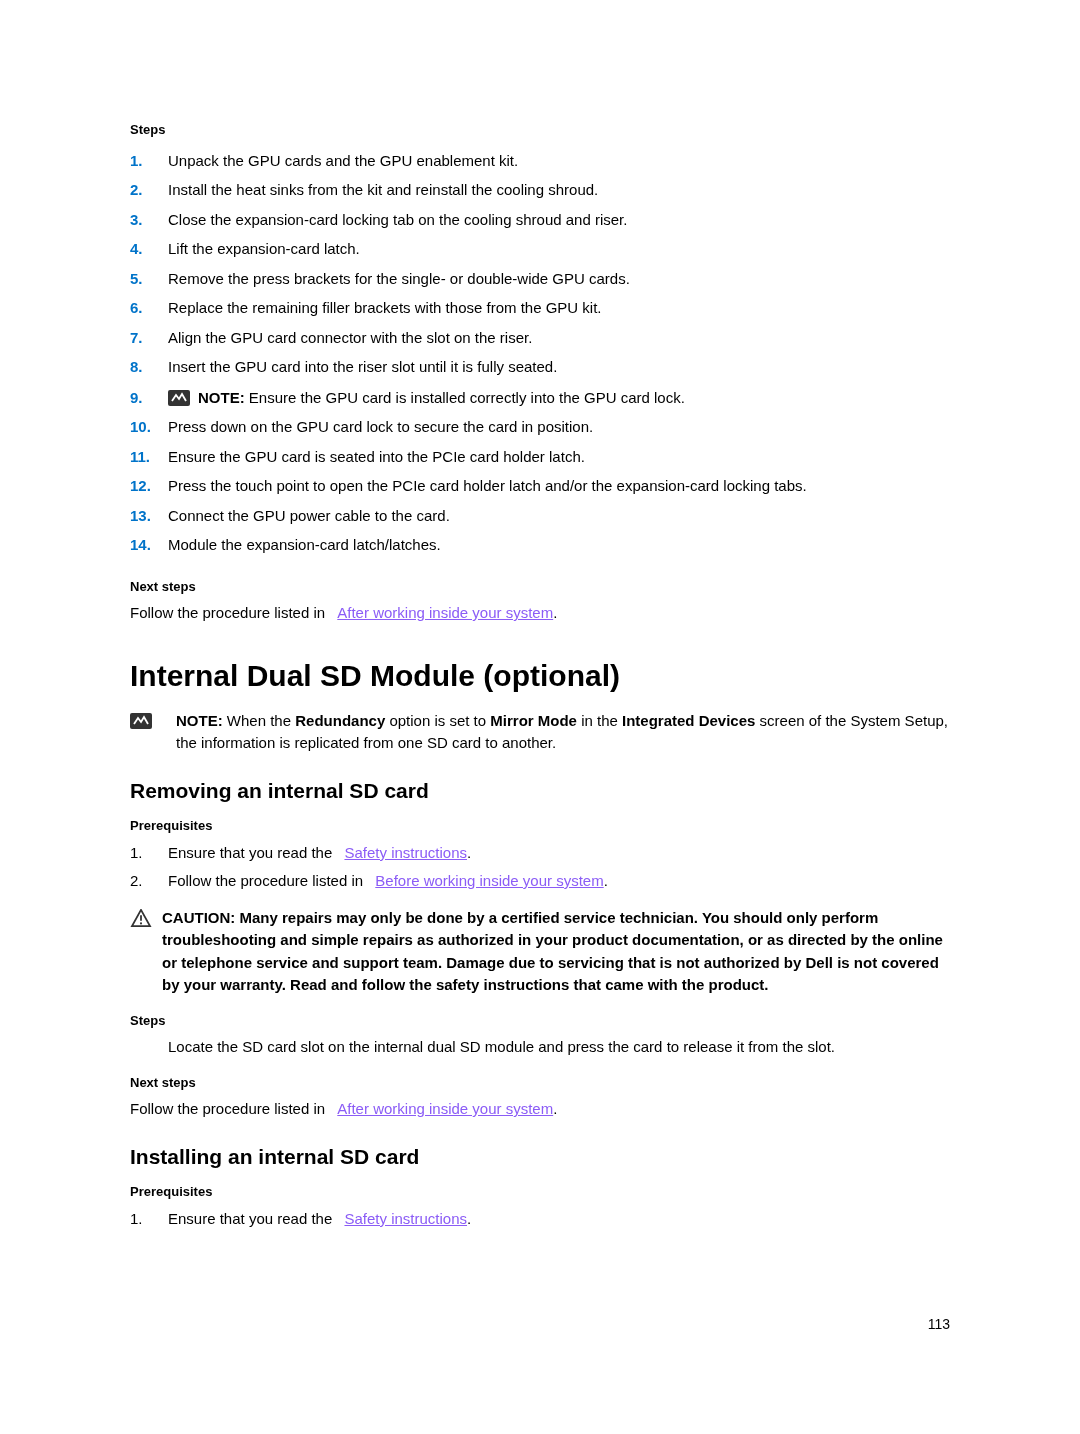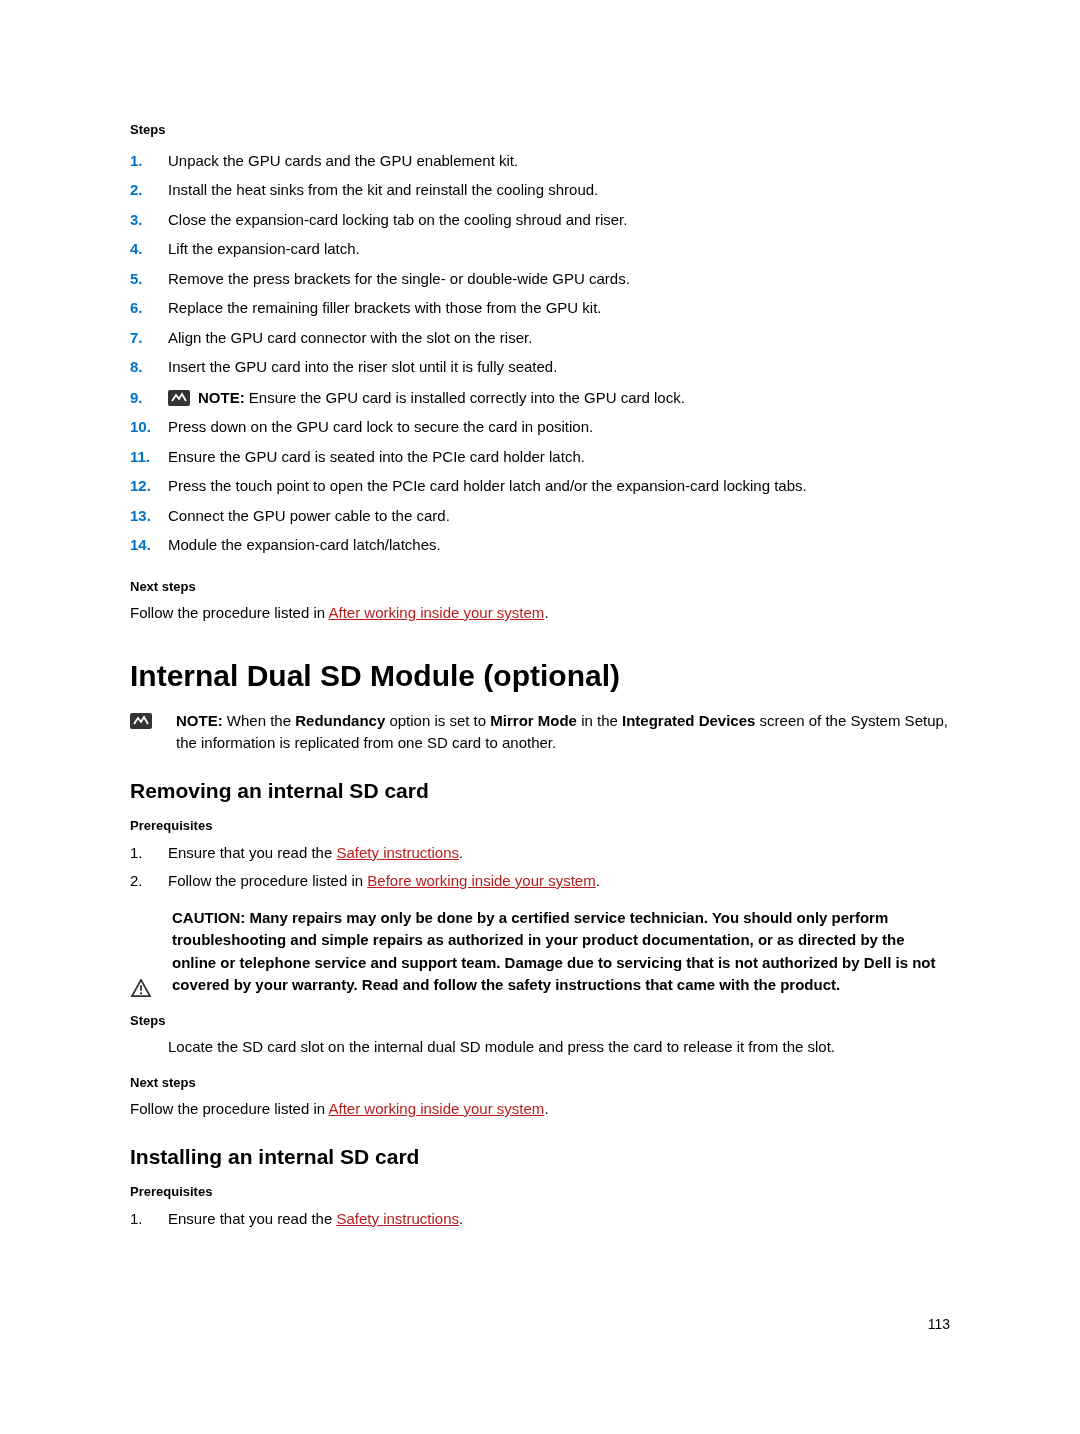--- a/index.html
+++ b/index.html
@@ -52,45 +52,46 @@
   .numbered-prereq li {
     position: relative;
     padding-left: 38px;
     margin-bottom: 6px;
   }
   .numbered-prereq li .num {
     position: absolute;
     left: 0;
   }
   a.link {
-    color: #b91c1c;
+    color: #8b5cf6;
     text-decoration: underline;
     cursor: pointer;
+    margin-left: 8px;
   }
   h1.major {
     font-size: 30px;
     font-weight: 700;
     margin: 28px 0 12px 0;
   }
   h2.sub {
     font-size: 21px;
     font-weight: 700;
     margin: 20px 0 10px 0;
   }
   .note-block {
     display: flex;
     align-items: flex-start;
     gap: 24px;
     margin-bottom: 14px;
   }
   .note-block .note-text { flex: 1; }
   .caution-block {
     display: flex;
-    align-items: flex-end;
-    gap: 20px;
+    align-items: flex-start;
+    gap: 10px;
     margin: 10px 0 14px 0;
   }
   .caution-block .caution-text { flex: 1; font-weight: 700; }
   .note-label { font-weight: 700; }
   .step-indented { padding-left: 38px; margin-bottom: 14px; }
   .para { margin-bottom: 14px; }
   .page-number {
     text-align: right;
     margin-top: 84px;
     font-size: 14px;

